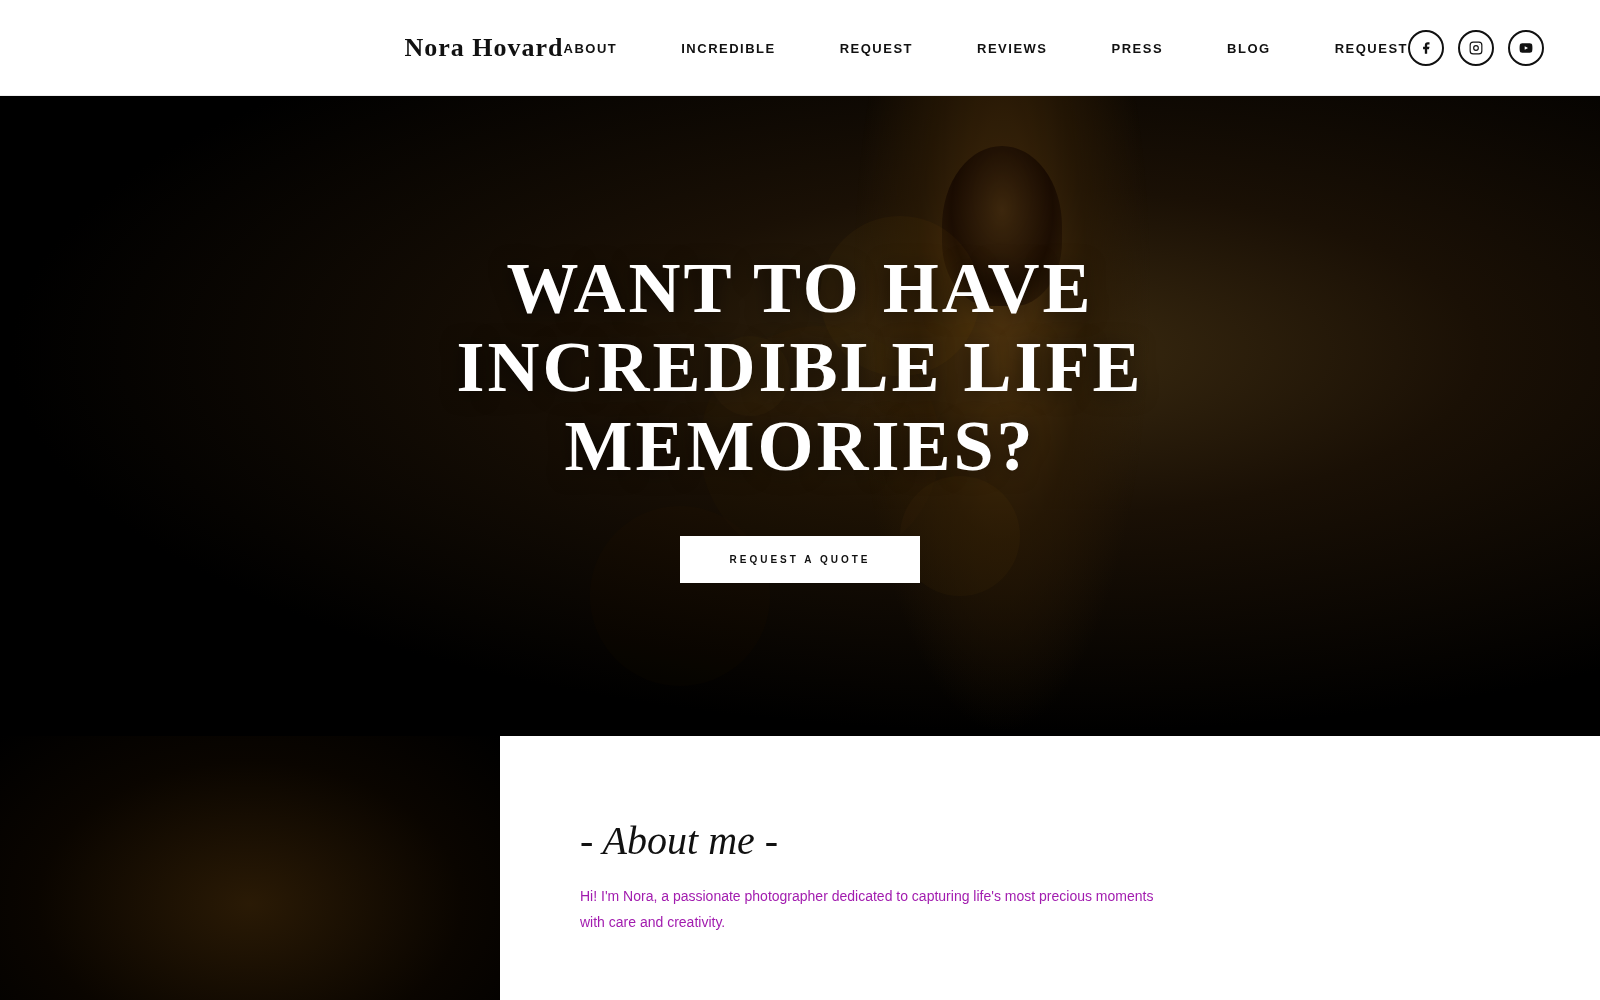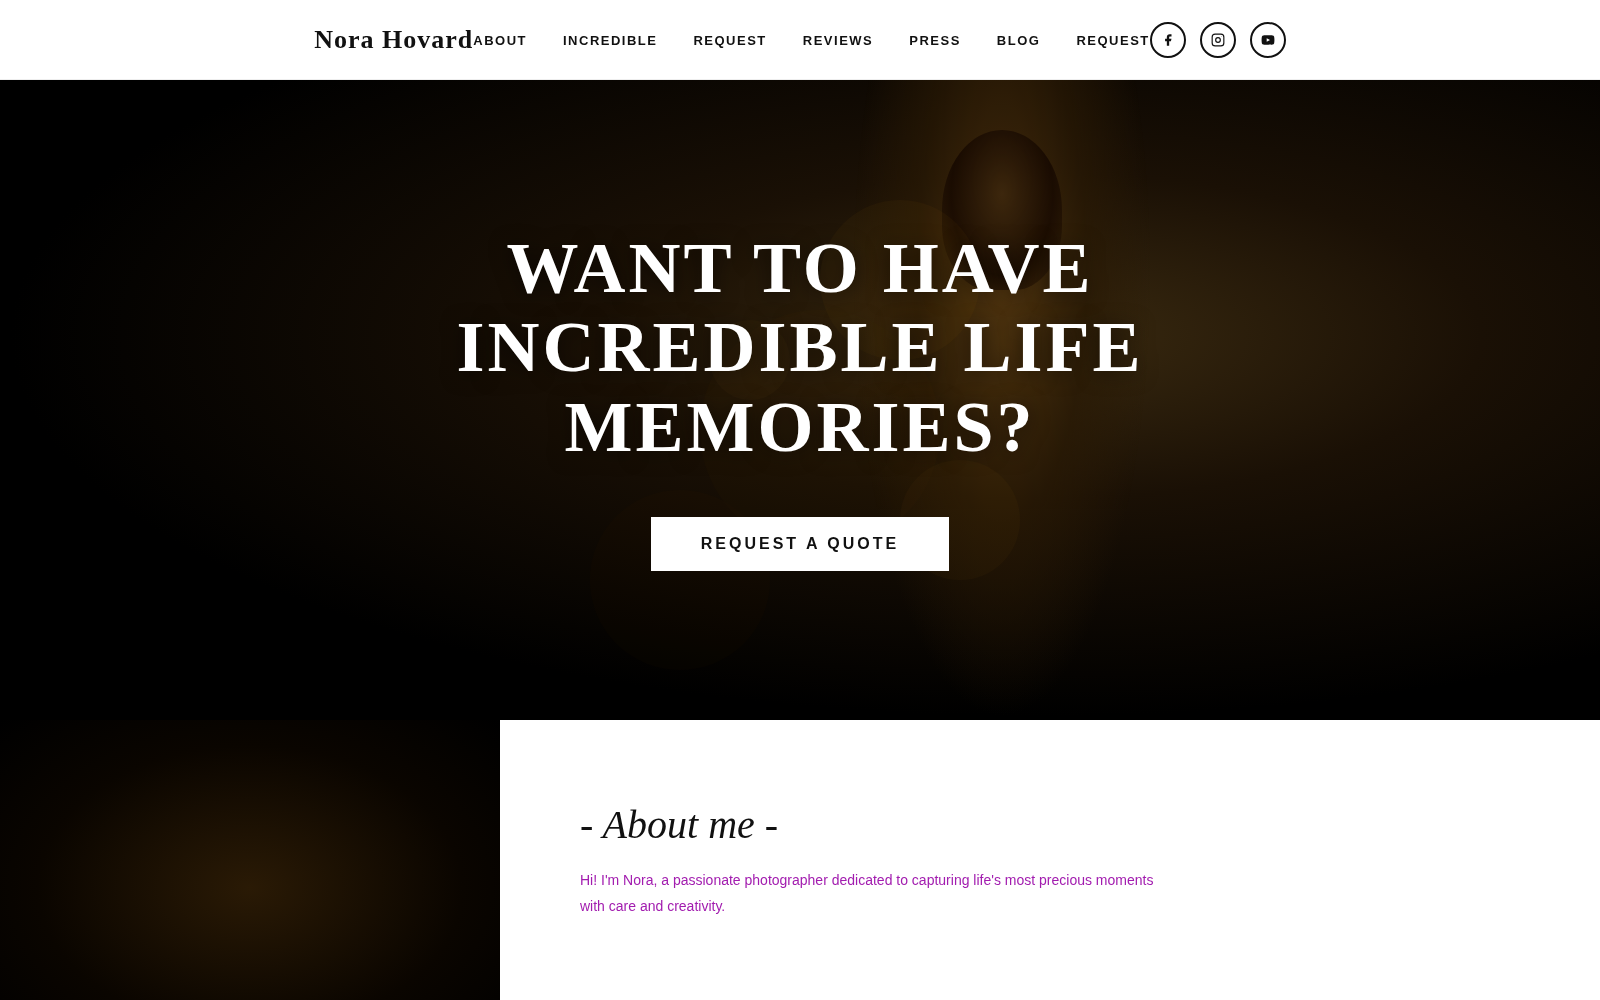--- a/index.html
+++ b/index.html
@@ -10,42 +10,42 @@
       color: #111;
       width: 1600px;
       min-height: 1000px;
       overflow-x: hidden;
     }
 
     
     nav {
       display: flex;
       align-items: center;
-      justify-content: center;
+      justify-content: flex-end;
       padding: 0 56px;
-      height: 80px;
+      height: 96px;
       background: #fff;
       border-bottom: 1px solid #eee;
       position: relative;
       z-index: 10;
     }
 
     .brand {
       font-family: 'Georgia', serif;
       font-size: 26px;
       font-weight: 700;
       letter-spacing: 1px;
       color: #111;
       text-decoration: none;
     }
 
     .nav-links {
       display: flex;
       align-items: center;
-      gap: 36px;
+      gap: 64px;
       list-style: none;
     }
 
     .nav-links a {
       text-decoration: none;
       font-family: Arial, sans-serif;
       font-size: 13px;
       font-weight: 600;
       letter-spacing: 1.5px;
       color: #111;
@@ -134,21 +134,21 @@
       margin-bottom: 50px;
       text-shadow: 0 2px 20px rgba(0,0,0,0.5);
     }
 
     .hero-btn {
       display: inline-block;
       padding: 18px 50px;
       background: #fff;
       color: #111;
       font-family: Arial, sans-serif;
-      font-size: 16px;
+      font-size: 10px;
       font-weight: 700;
       letter-spacing: 3px;
       text-transform: uppercase;
       border: none;
       cursor: pointer;
       text-decoration: none;
     }
 
     
     .about-section {

